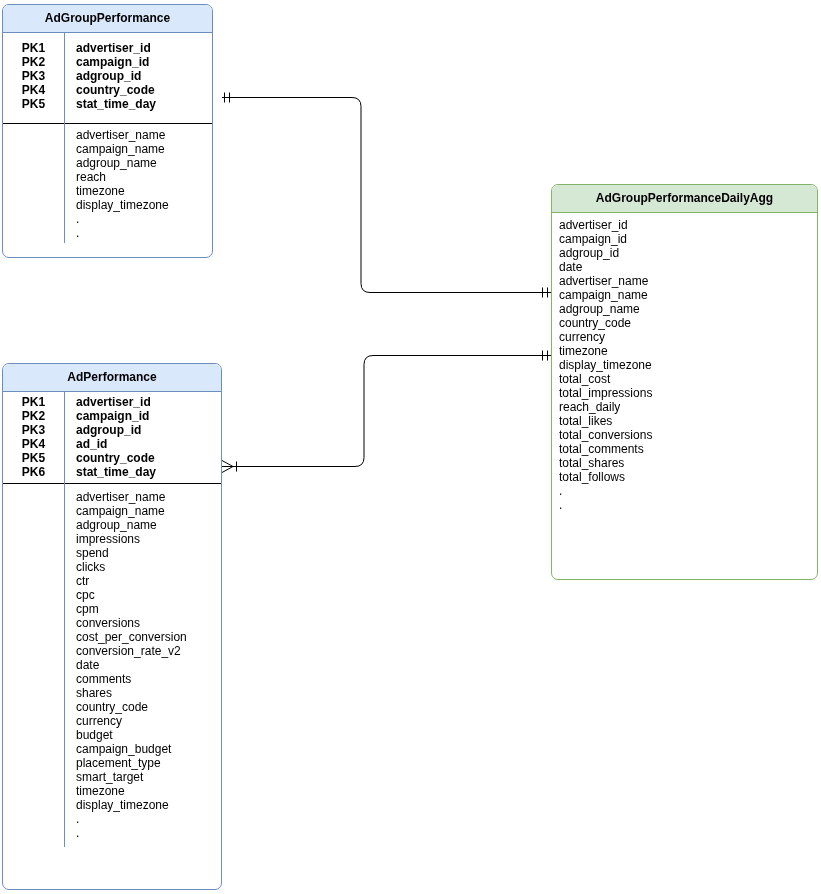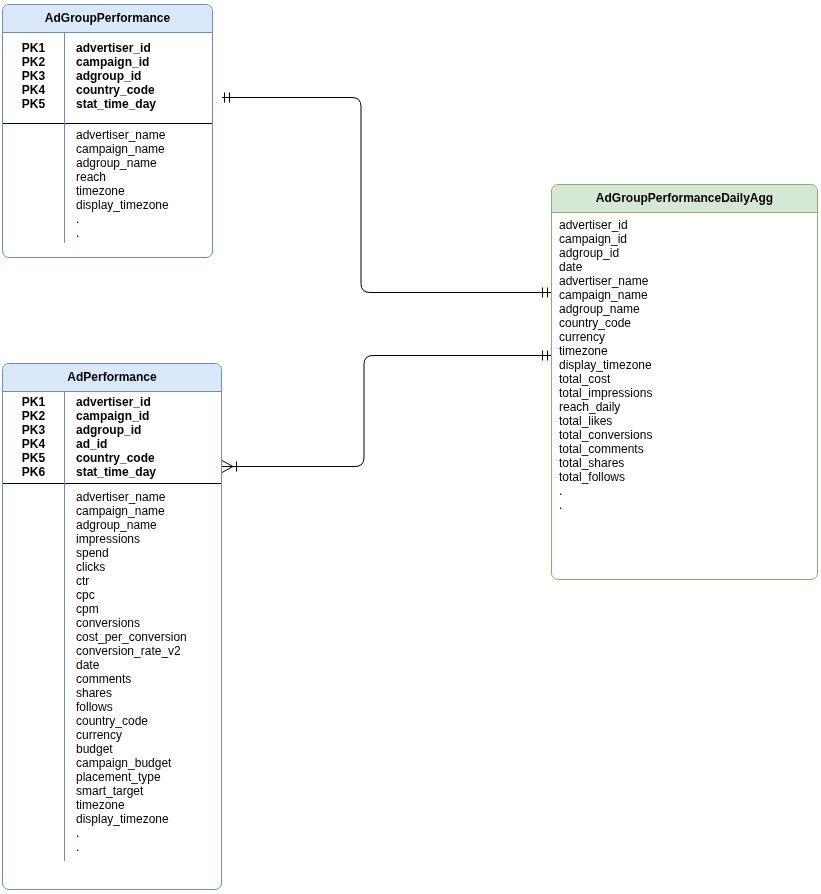--- a/index.html
+++ b/index.html
@@ -245,24 +245,20 @@
           <div class="row">
             <span class="cell-key"></span>
             <span class="cell-field">comments</span>
           </div>
           <div class="row">
             <span class="cell-key"></span>
             <span class="cell-field">shares</span>
           </div>
           <div class="row">
             <span class="cell-key"></span>
-            <span class="cell-field">follows</span>
-          </div>
-          <div class="row">
-            <span class="cell-key"></span>
             <span class="cell-field">country_code</span>
           </div>
           <div class="row">
             <span class="cell-key"></span>
             <span class="cell-field">currency</span>
           </div>
           <div class="row">
             <span class="cell-key"></span>
             <span class="cell-field">budget</span>
           </div>

